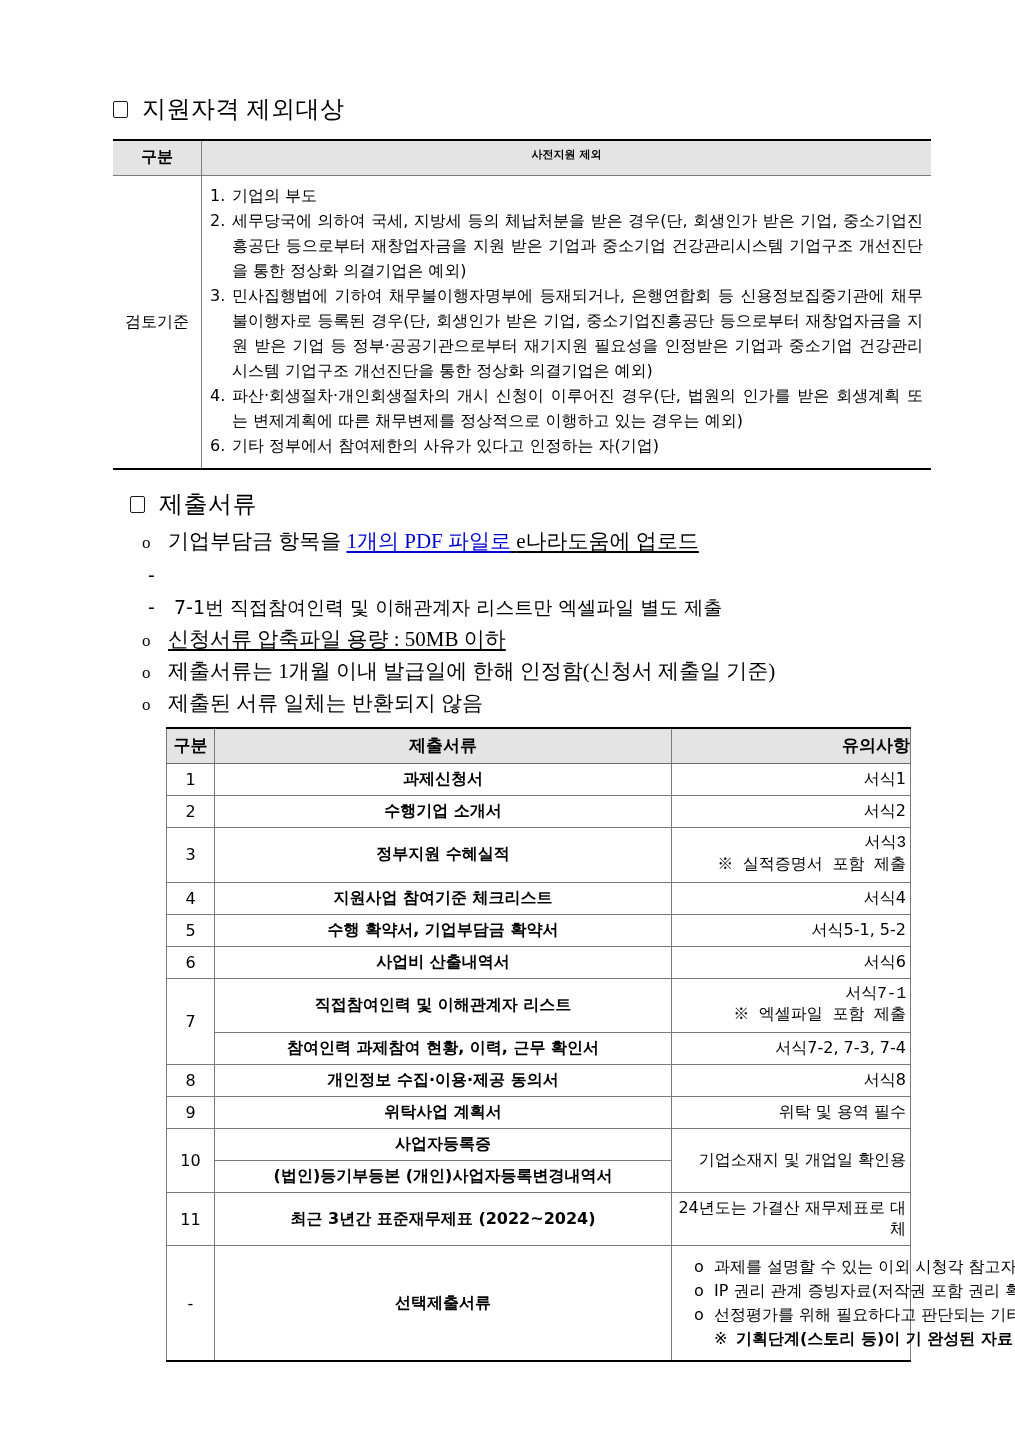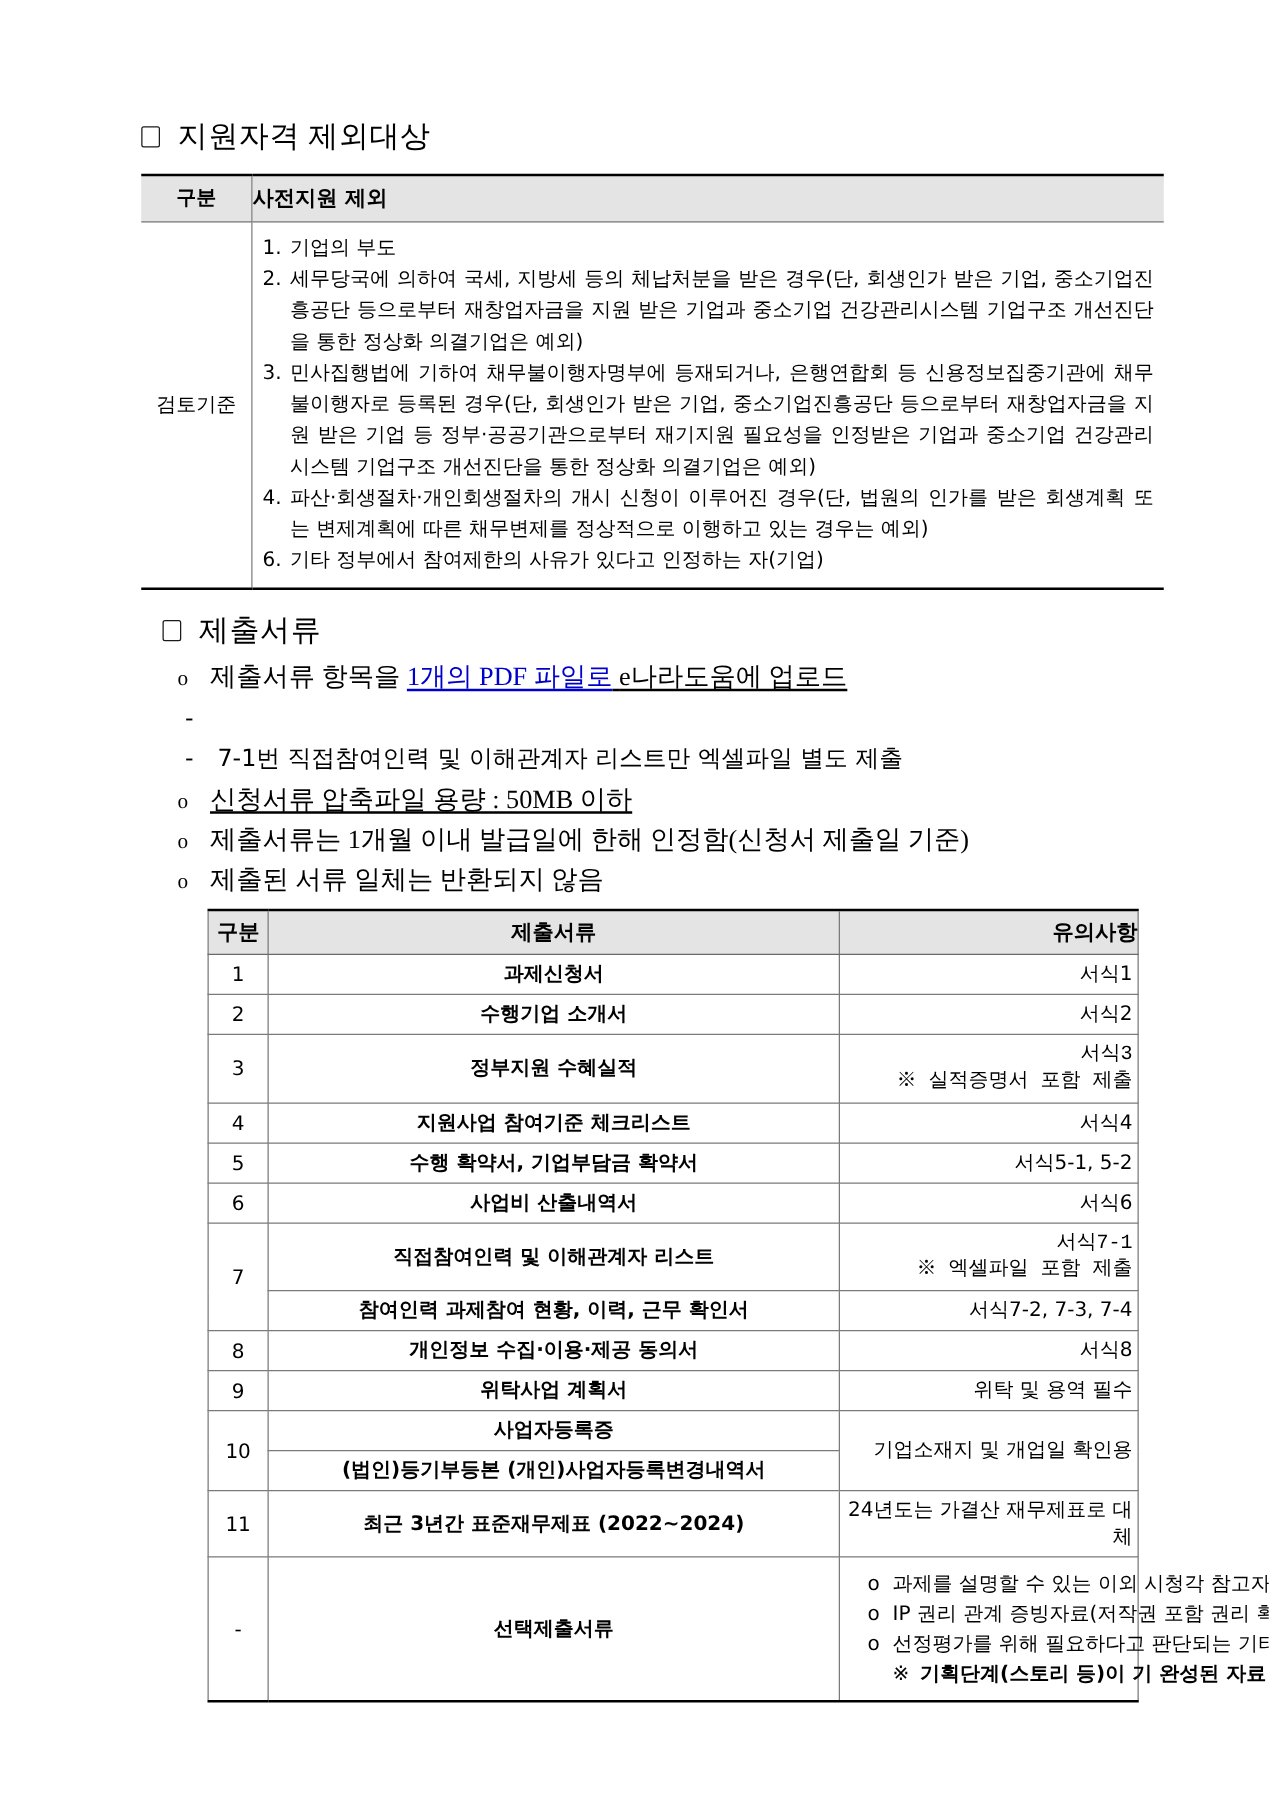--- a/index.html
+++ b/index.html
@@ -86,23 +86,23 @@
     left: 113px;
     top: 139px;
     width: 818px;
   }
   .tbl1 th, .tbl1 td {
     border: 1px solid #808080;
     vertical-align: top;
   }
   .tbl1 thead th {
     background: #e4e4e4;
-    font-size: 17px;
+    font-size: 11px;
     font-weight: bold;
-    text-align: left;
+    text-align: center;
     padding: 6px 0 7px;
     border-top: 2.2px solid #000;
     border-bottom: 1px solid #7a7a7a;
     font-family: "DejaVu Sans", "Liberation Sans", sans-serif;
   }
   .tbl1 tbody td {
     border-bottom: 2.2px solid #000;
   }
   .tbl1 .c-gubun {
     width: 88px;
@@ -234,21 +234,21 @@
     </tbody>
   </table>
 
   <div class="sec-head" style="position:absolute; left:130px; top:488px;">
     <span class="chk-box"></span>
     <span class="sec-title">제출서류</span>
   </div>
 
   <div class="b-o" style="position:absolute; left:138px; top:527px;">
     <span class="mk">o</span>
-    <span><span>제출서류 항목을 </span><span class="u bold blue">1개의 PDF 파일로</span><span class="u"> </span><span class="u bold">e나라도움에 업로드</span></span>
+    <span><span>기업부담금 항목을 </span><span class="u bold blue">1개의 PDF 파일로</span><span class="u"> </span><span class="u bold">e나라도움에 업로드</span></span>
   </div>
 
   <div class="b-dash" style="position:absolute; left:138px; top:562px;">
     <span class="mk">-</span>
   </div>
 
   <div class="b-dash" style="position:absolute; left:138px; top:594px;">
     <span class="mk">-</span>
     <span>7-1번 직접참여인력 및 이해관계자 리스트만 엑셀파일 별도 제출</span>
   </div>

